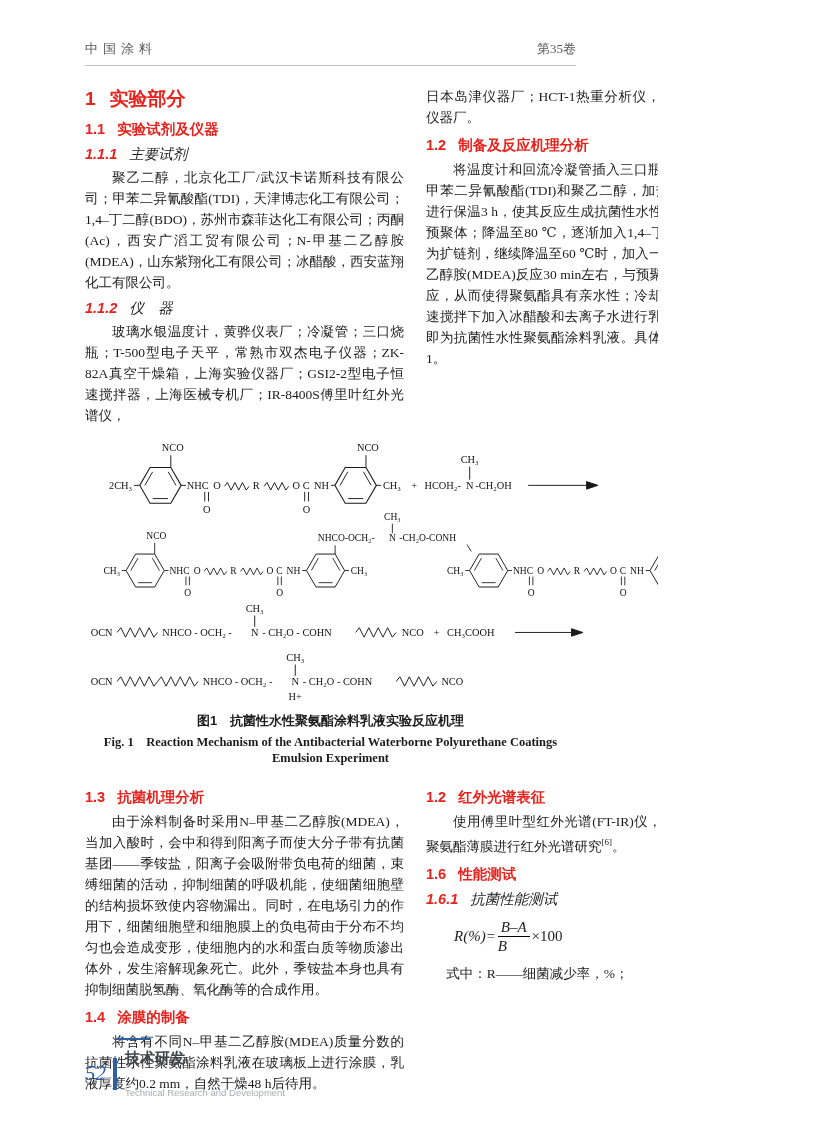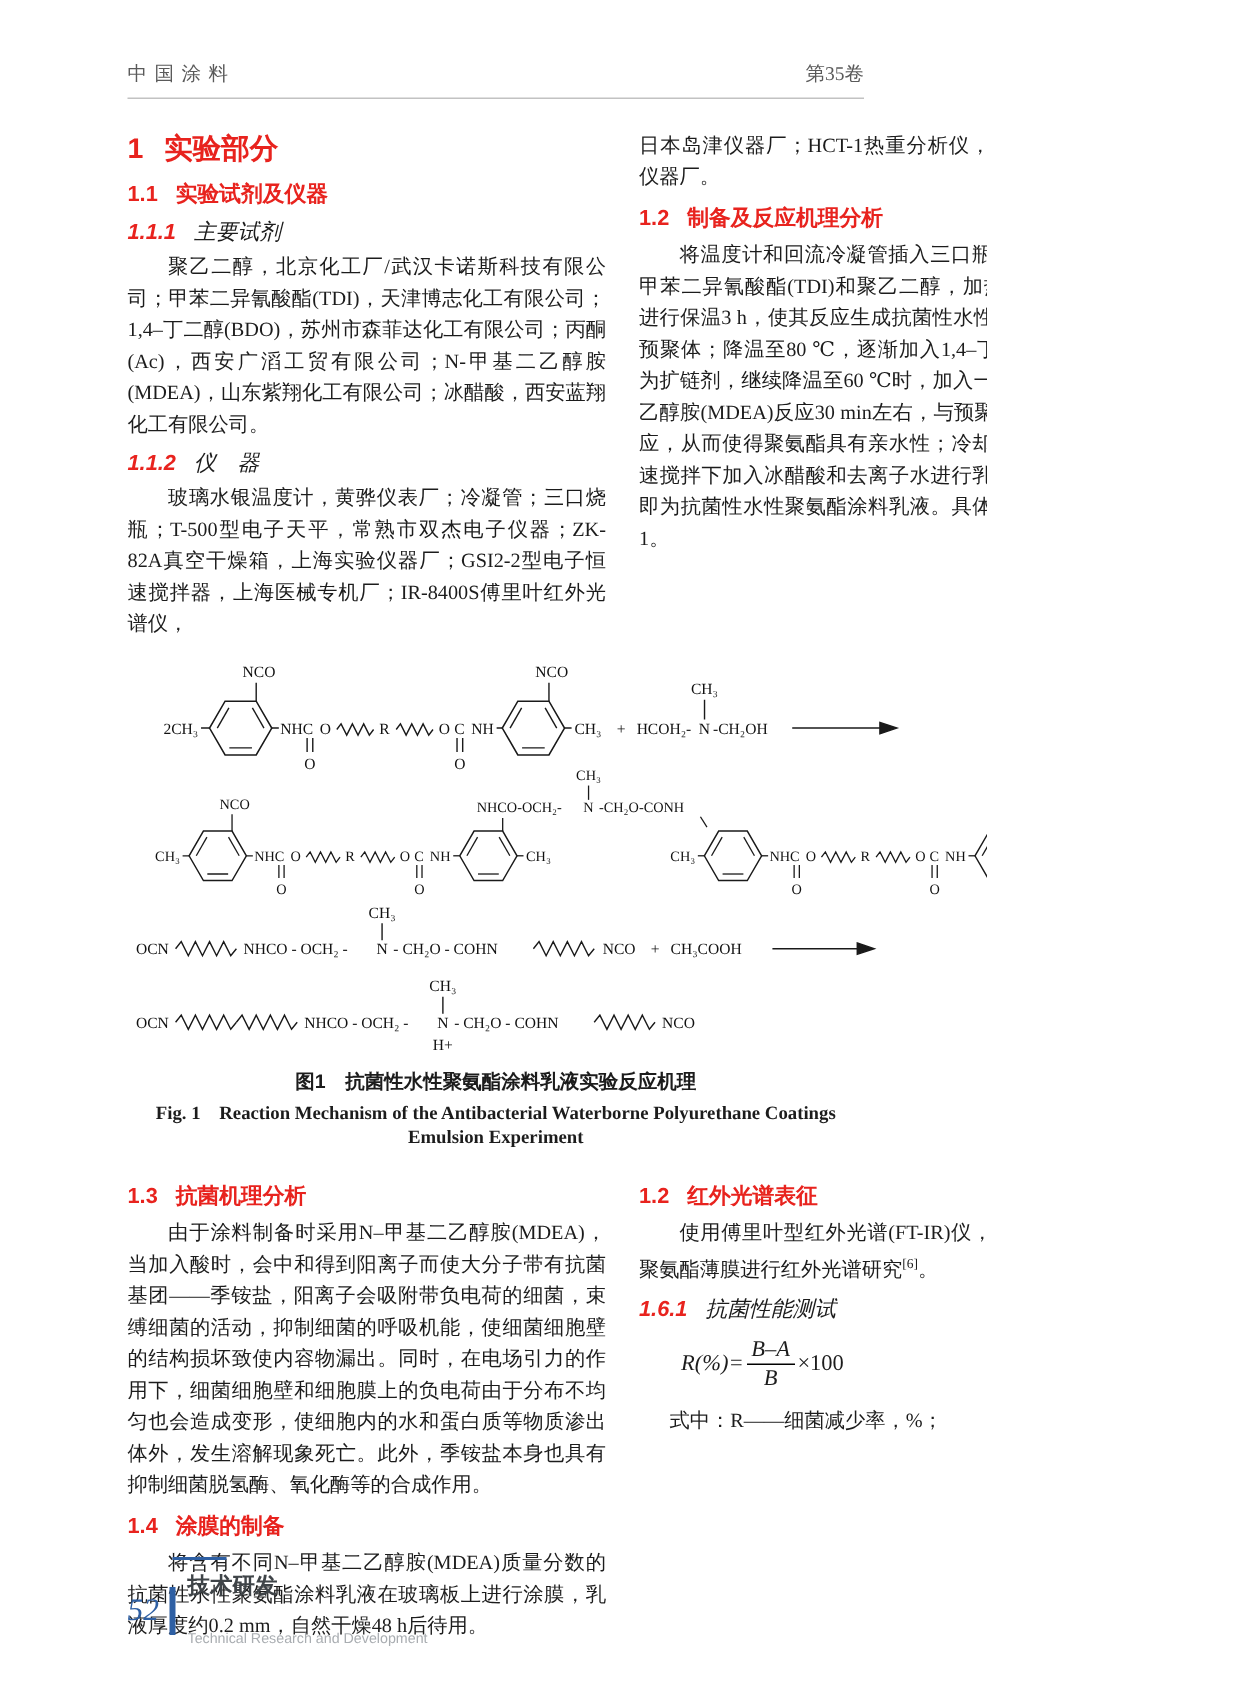--- a/index.html
+++ b/index.html
@@ -60,21 +60,21 @@
   .cap-en{
     font-family:"Liberation Serif","DejaVu Serif",serif;
     font-weight:bold;font-size:12.5px;margin-top:4px;margin-bottom:14px;
   }
   
   .formula{
     display:flex;align-items:center;
     font-size:15px;margin:10px 0 8px 28px;width:270px;
   }
   .formula .it{font-style:italic;}
-  .frac{display:inline-flex;flex-direction:column;align-items:center;margin:0 2px;font-style:italic;}
+  .frac{display:inline-flex;flex-direction:column;margin:0 2px;font-style:italic;}
   .frac .num{border-bottom:1.2px solid #000;padding:0 3px 1px;line-height:1.1;}
   .frac .den{padding-top:1px;line-height:1.1;}
   .eqtag{margin-left:auto;font-style:normal;}
   
   .footer{position:absolute;left:85px;bottom:24px;}
   .footer-tick{width:36px;height:2px;background:var(--blue);margin:0 0 9px 30px;}
   .footer-row{display:flex;align-items:center;}
   .pageno{
     color:var(--blue);font-weight:normal;font-style:italic;
     font-size:21px;font-family:"Liberation Serif","DejaVu Serif",serif;
@@ -252,20 +252,23 @@
       <div class="h2">
         <span class="num">1.4</span><span>涂膜的制备</span>
       </div>
       <p class="body">将含有不同N–甲基二乙醇胺(MDEA)质量分数的抗菌性水性聚氨酯涂料乳液在玻璃板上进行涂膜，乳液厚度约0.2 mm，自然干燥48 h后待用。</p>
     </div>
     <div class="col">
       <div class="h2">
         <span class="num">1.2</span><span>红外光谱表征</span>
       </div>
       <p class="body"><span>使用傅里叶型红外光谱(FT-IR)仪，采用压片法对聚氨酯薄膜进行红外光谱研究</span><sup>[6]</sup><span>。</span></p>
+      <div class="h2">
+        <span class="num">1.6</span><span>性能测试</span>
+      </div>
       <div class="h3">
         <span class="num">1.6.1</span><span>抗菌性能测试</span>
       </div>
       <div class="formula">
         <span class="it">R(%)=</span>
         <span class="frac">
           <span class="num">B–A</span>
           <span class="den">B</span>
         </span>
         <span>×100</span>

